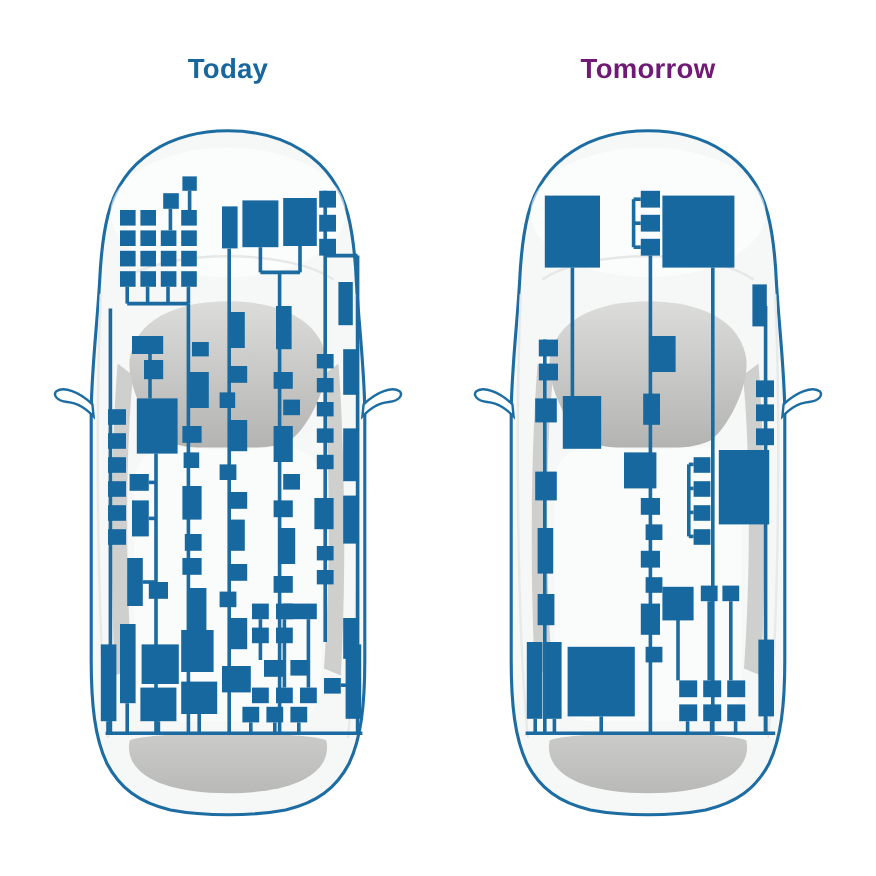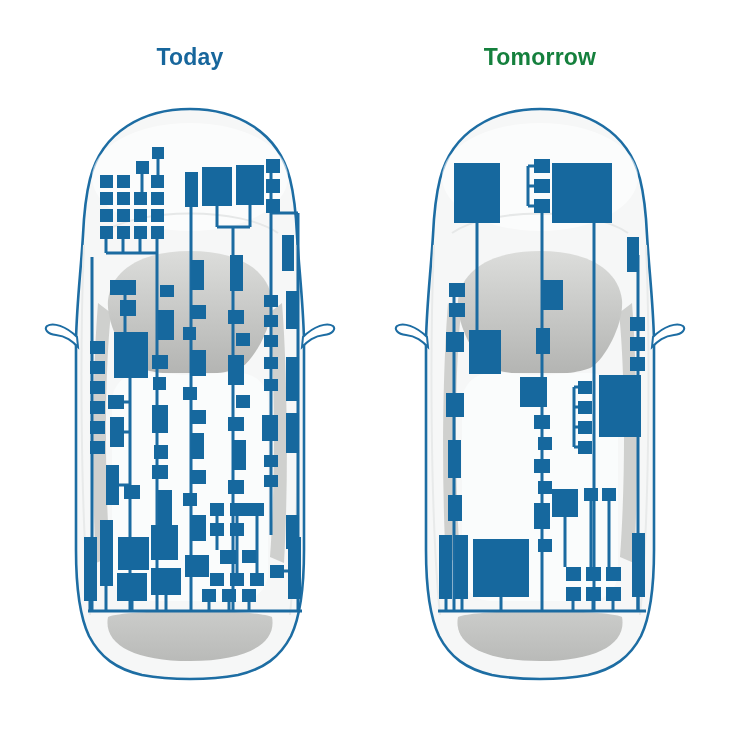--- a/index.html
+++ b/index.html
@@ -12,21 +12,21 @@
   #title-tomorrow{left:394px;}
   svg.diagram{position:absolute;left:0;top:0;}
 </style>
 </head>
 <body>
 
 <div class="stage">
 
   <h2 class="panel-title" id="title-today" style="color: rgb(23, 102, 156);">Today</h2>
 
-  <h2 class="panel-title" id="title-tomorrow" style="color: #15803d;">Tomorrow</h2>
+  <h2 class="panel-title" id="title-tomorrow" style="color: #701a75;">Tomorrow</h2>
 
   <svg class="diagram" width="730" height="730" viewBox="0 0 730 730">
     <defs>
       <linearGradient id="glassGrad" x1="0" y1="0" x2="0" y2="1">
         <stop offset="0" stop-color="#dcdddb"></stop>
         <stop offset="1" stop-color="#b3b4b2"></stop>
       </linearGradient>
       <linearGradient id="rearGrad" x1="0" y1="0" x2="0" y2="1">
         <stop offset="0" stop-color="#cbccca"></stop>
         <stop offset="1" stop-color="#b9bab8"></stop>

